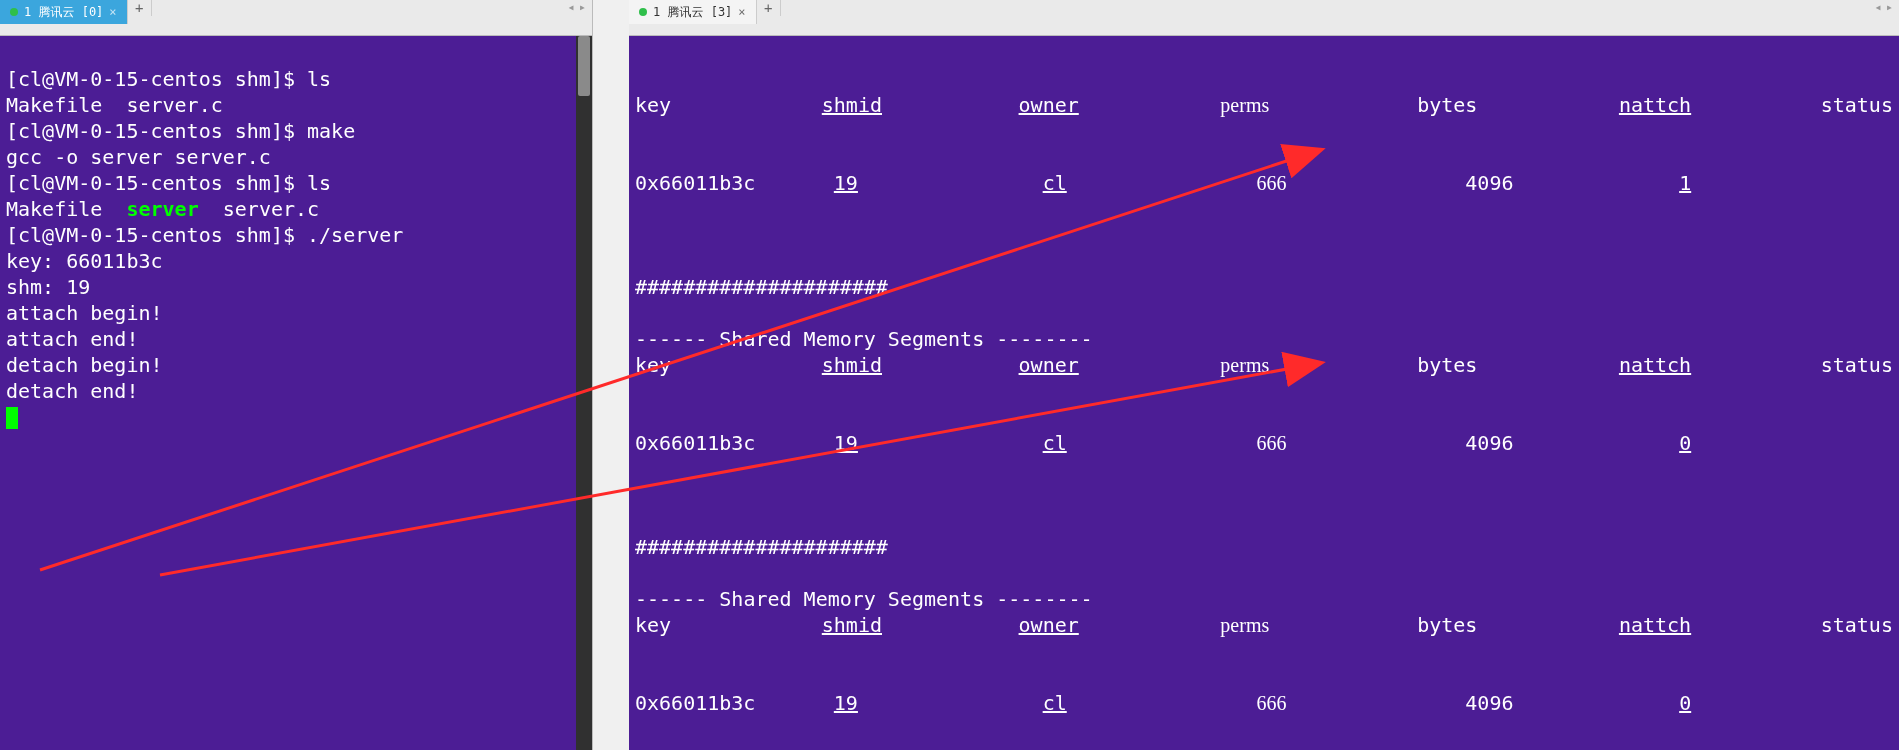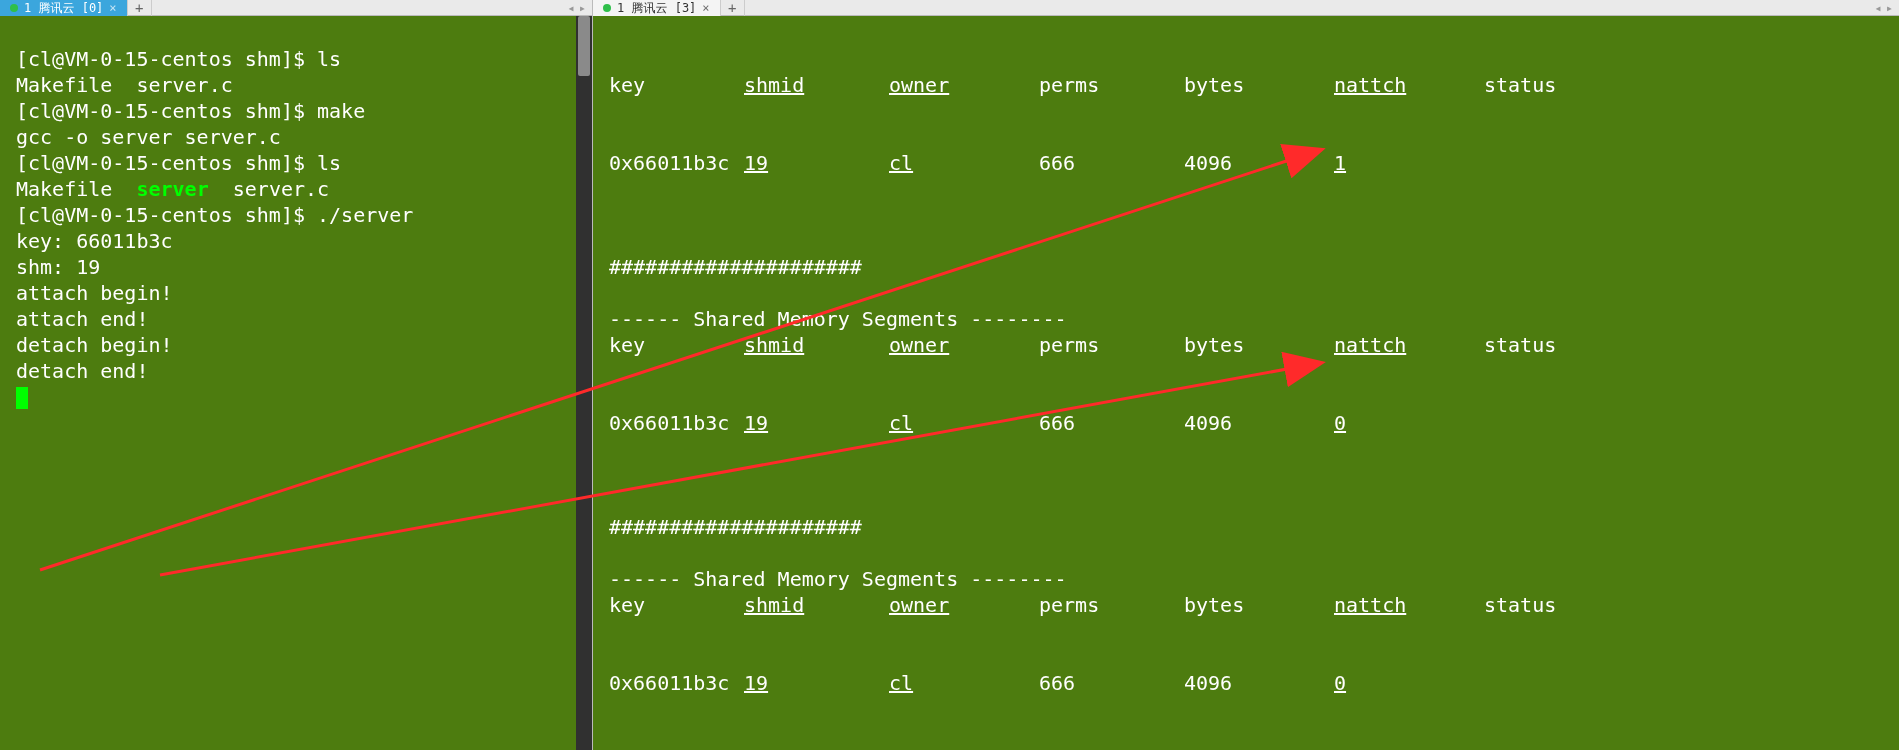--- a/index.html
+++ b/index.html
@@ -1,41 +1,41 @@
 <!DOCTYPE html>
 <html><head>
 <meta charset="utf-8">
 <style>
   * { box-sizing: border-box; margin: 0; padding: 0; }
   html, body { width: 1899px; height: 750px; background: #f0f0f0; font-family: "DejaVu Sans Mono", "Consolas", monospace; overflow: hidden; }
   .workspace { display: flex; width: 100%; height: 100%; }
   .pane { display: flex; flex-direction: column; position: relative; }
   .pane-left { width: 593px; border-right: 1px solid #bbb; }
-  .pane-right { flex: 1; }
-  .tabbar { height: 16px; background: #eaeaea; border-bottom: 1px solid #bbb; display: flex; align-items: center; position: relative; }
+  .pane-right { flex: 1; margin-left: 36px; }
+  .tabbar { height: 36px; background: #eaeaea; border-bottom: 1px solid #bbb; display: flex; align-items: flex-start; position: relative; }
   .tab { display: flex; align-items: center; gap: 6px; padding: 0 10px; font-size: 12px; line-height: 24px; border-right: 1px solid #ccc; cursor: pointer; color: #333; }
   .tab.active { background: #3ba6dd; color: #fff; }
   .tab.inactive { background: #f4f4f4; }
   .tab .dot { width: 8px; height: 8px; border-radius: 50%; background: #2fbf4b; display: inline-block; }
   .tab.inactive .dot { background: #2fbf4b; }
   .tab .close { font-size: 12px; opacity: .7; }
   .newtab { width: 24px; display: flex; align-items: center; justify-content: center; font-size: 14px; color: #666; border-right: 1px solid #ccc; cursor: pointer; }
   .tab-arrows { margin-left: auto; display: flex; align-items: center; padding: 0 6px; gap: 4px; color: #999; font-size: 12px; }
-  .terminal { flex: 1; background: #4d7c0f; color: #fff; font-size: 20px; line-height: 26px; padding: 4px 16px; position: relative; overflow: hidden; white-space: pre; }
+  .terminal { flex: 1; background: #4c1d95; color: #fff; font-size: 20px; line-height: 26px; padding: 4px 6px; position: relative; overflow: hidden; white-space: pre; }
   .scrollbar-v { position: absolute; right: 0; top: 0; width: 16px; height: 100%; background: #303030; }
   .scrollbar-v .thumb { position: absolute; left: 2px; right: 2px; top: 0; height: 60px; background: #8a8a8a; border-radius: 2px; }
   .green { color: #00ff00; font-weight: bold; }
   .cursor { display: inline-block; width: 12px; height: 22px; background: #00ff00; vertical-align: text-bottom; }
   .svg-overlay { position: absolute; inset: 0; pointer-events: none; }
-  .row { display: flex; }
+  .row { display: flex; justify-content: space-between; }
   .cell { display: inline-block; }
   .k  { width: 135px; }
   .sh { width: 145px; text-decoration: underline; }
   .ow { width: 150px; text-decoration: underline; }
-  .pe { width: 145px; }
+  .pe { width: 145px; font-family: Liberation Serif, serif; }
   .by { width: 150px; }
   .na { width: 150px; text-decoration: underline; }
   .st { }
 </style>
 </head>
 <body>
 
 <div class="workspace">
 
   <div class="pane pane-left">

